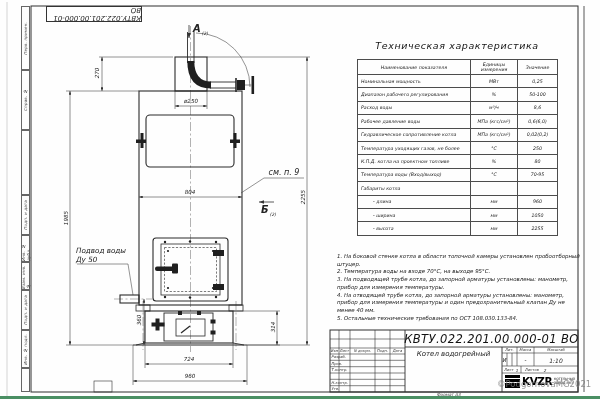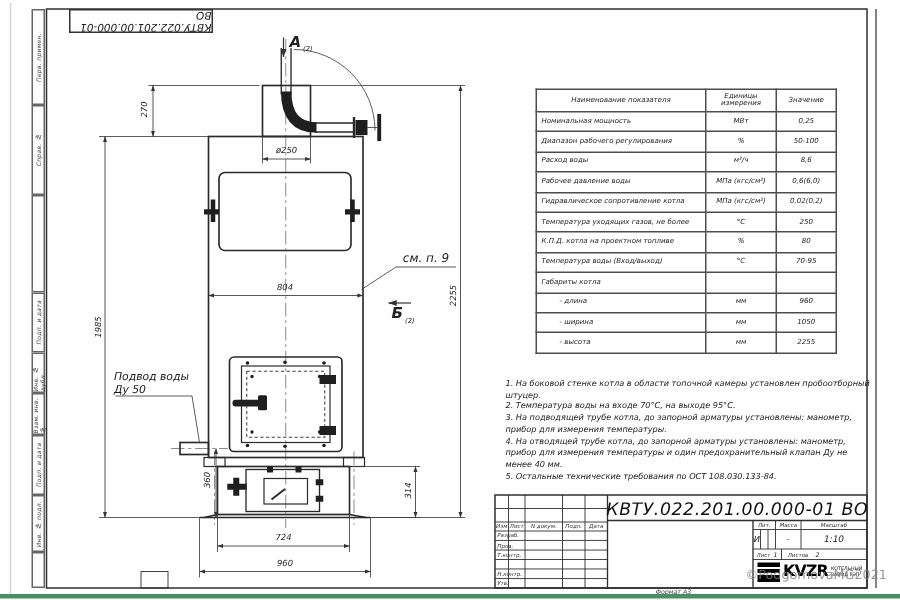--- a/index.html
+++ b/index.html
@@ -227,20 +227,21 @@
   <span class="abs dim vctr" style="left:97px;top:73px;">270</span>
   <span class="abs dim ctr" style="left:191px;top:101px;">ø250</span>
   <span class="abs dim ctr" style="left:190px;top:192px;">804</span>
   <span class="abs dim vctr" style="left:66px;top:218px;">1985</span>
   <span class="abs dim vctr" style="left:303px;top:197px;">2255</span>
   <span class="abs dim vctr" style="left:139px;top:320px;">360</span>
   <span class="abs dim vctr" style="left:273px;top:327px;">314</span>
   <span class="abs dim ctr" style="left:189px;top:359px;">724</span>
   <span class="abs dim ctr" style="left:190px;top:376px;">960</span>
 
+  <div class="abs" id="spectitle">Техническая характеристика</div>
   <div id="spec">
     <table>
       <colgroup>
           <col class="c1">
           <col class="c2">
           <col class="c3">
         </colgroup>
       <thead>
           <tr>
         <th>Наименование показателя</th>
@@ -316,20 +317,21 @@
   <div id="notes">
       <div class="note">1. На боковой стенке котла в области топочной камеры установлен пробоотборный штуцер.</div>
       <div class="note">2. Температура воды на входе 70°С, на выходе 95°С.</div>
       <div class="note">3. На подводящей трубе котла, до запорной арматуры установлены: манометр, прибор для измерения температуры.</div>
       <div class="note">4. На отводящей трубе котла, до запорной арматуры установлены: манометр, прибор для измерения температуры и один предохранительный клапан Ду не менее 40 мм.</div>
       <div class="note">5. Остальные технические требования по ОСТ 108.030.133-84.</div>
     </div>
 
   <div class="abs" id="docnum">КВТУ.022.201.00.000-01 ВО</div>
   <div class="abs" id="prodtitle">
+    <div>Котел водогрейный</div>
   </div>
   <span class="abs tb36 ctr" style="left:334.5px;top:351px;">Изм</span>
   <span class="abs tb36 ctr" style="left:344.5px;top:351px;">Лист</span>
   <span class="abs tb36 ctr" style="left:362.5px;top:351px;">N докум.</span>
   <span class="abs tb36 ctr" style="left:382.5px;top:351px;">Подп.</span>
   <span class="abs tb36 ctr" style="left:397.5px;top:351px;">Дата</span>
   <span class="abs tb36" style="left:331.5px;top:355px;">Разраб.</span>
   <span class="abs tb36" style="left:331.5px;top:361.5px;">Пров.</span>
   <span class="abs tb36" style="left:331.5px;top:368px;">Т.контр.</span>
   <span class="abs tb36" style="left:331.5px;top:380.5px;">Н.контр.</span>

